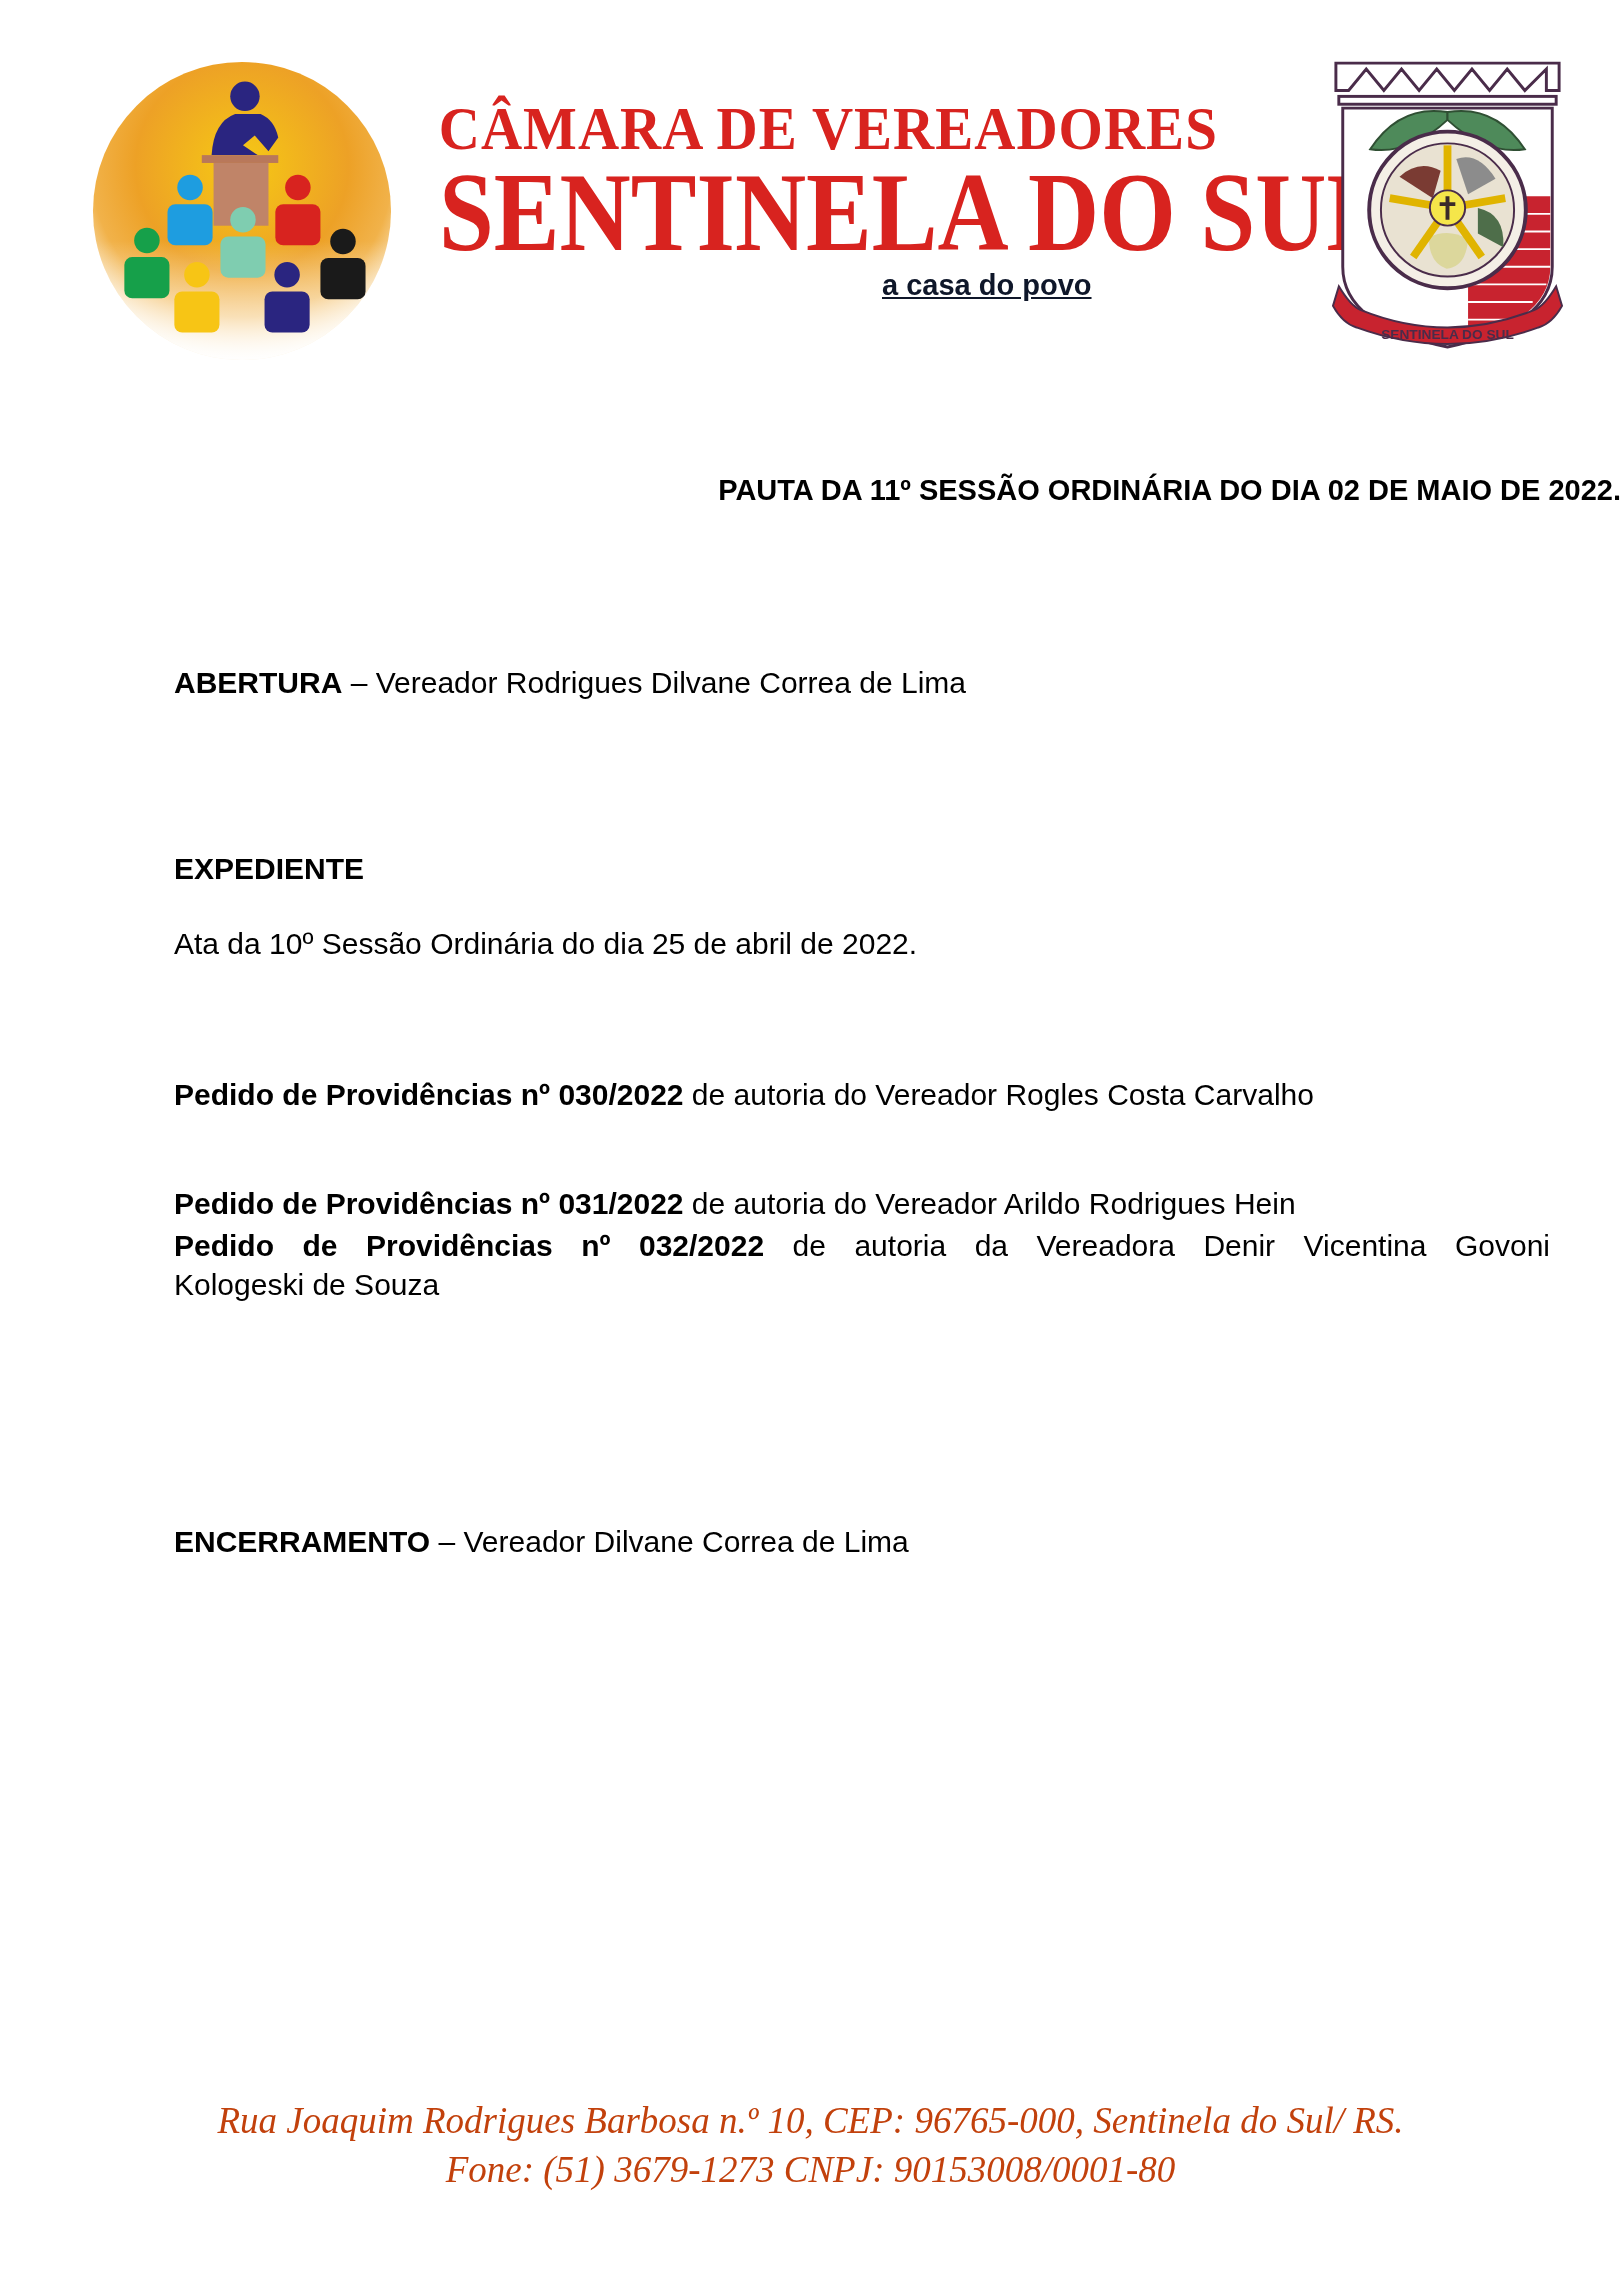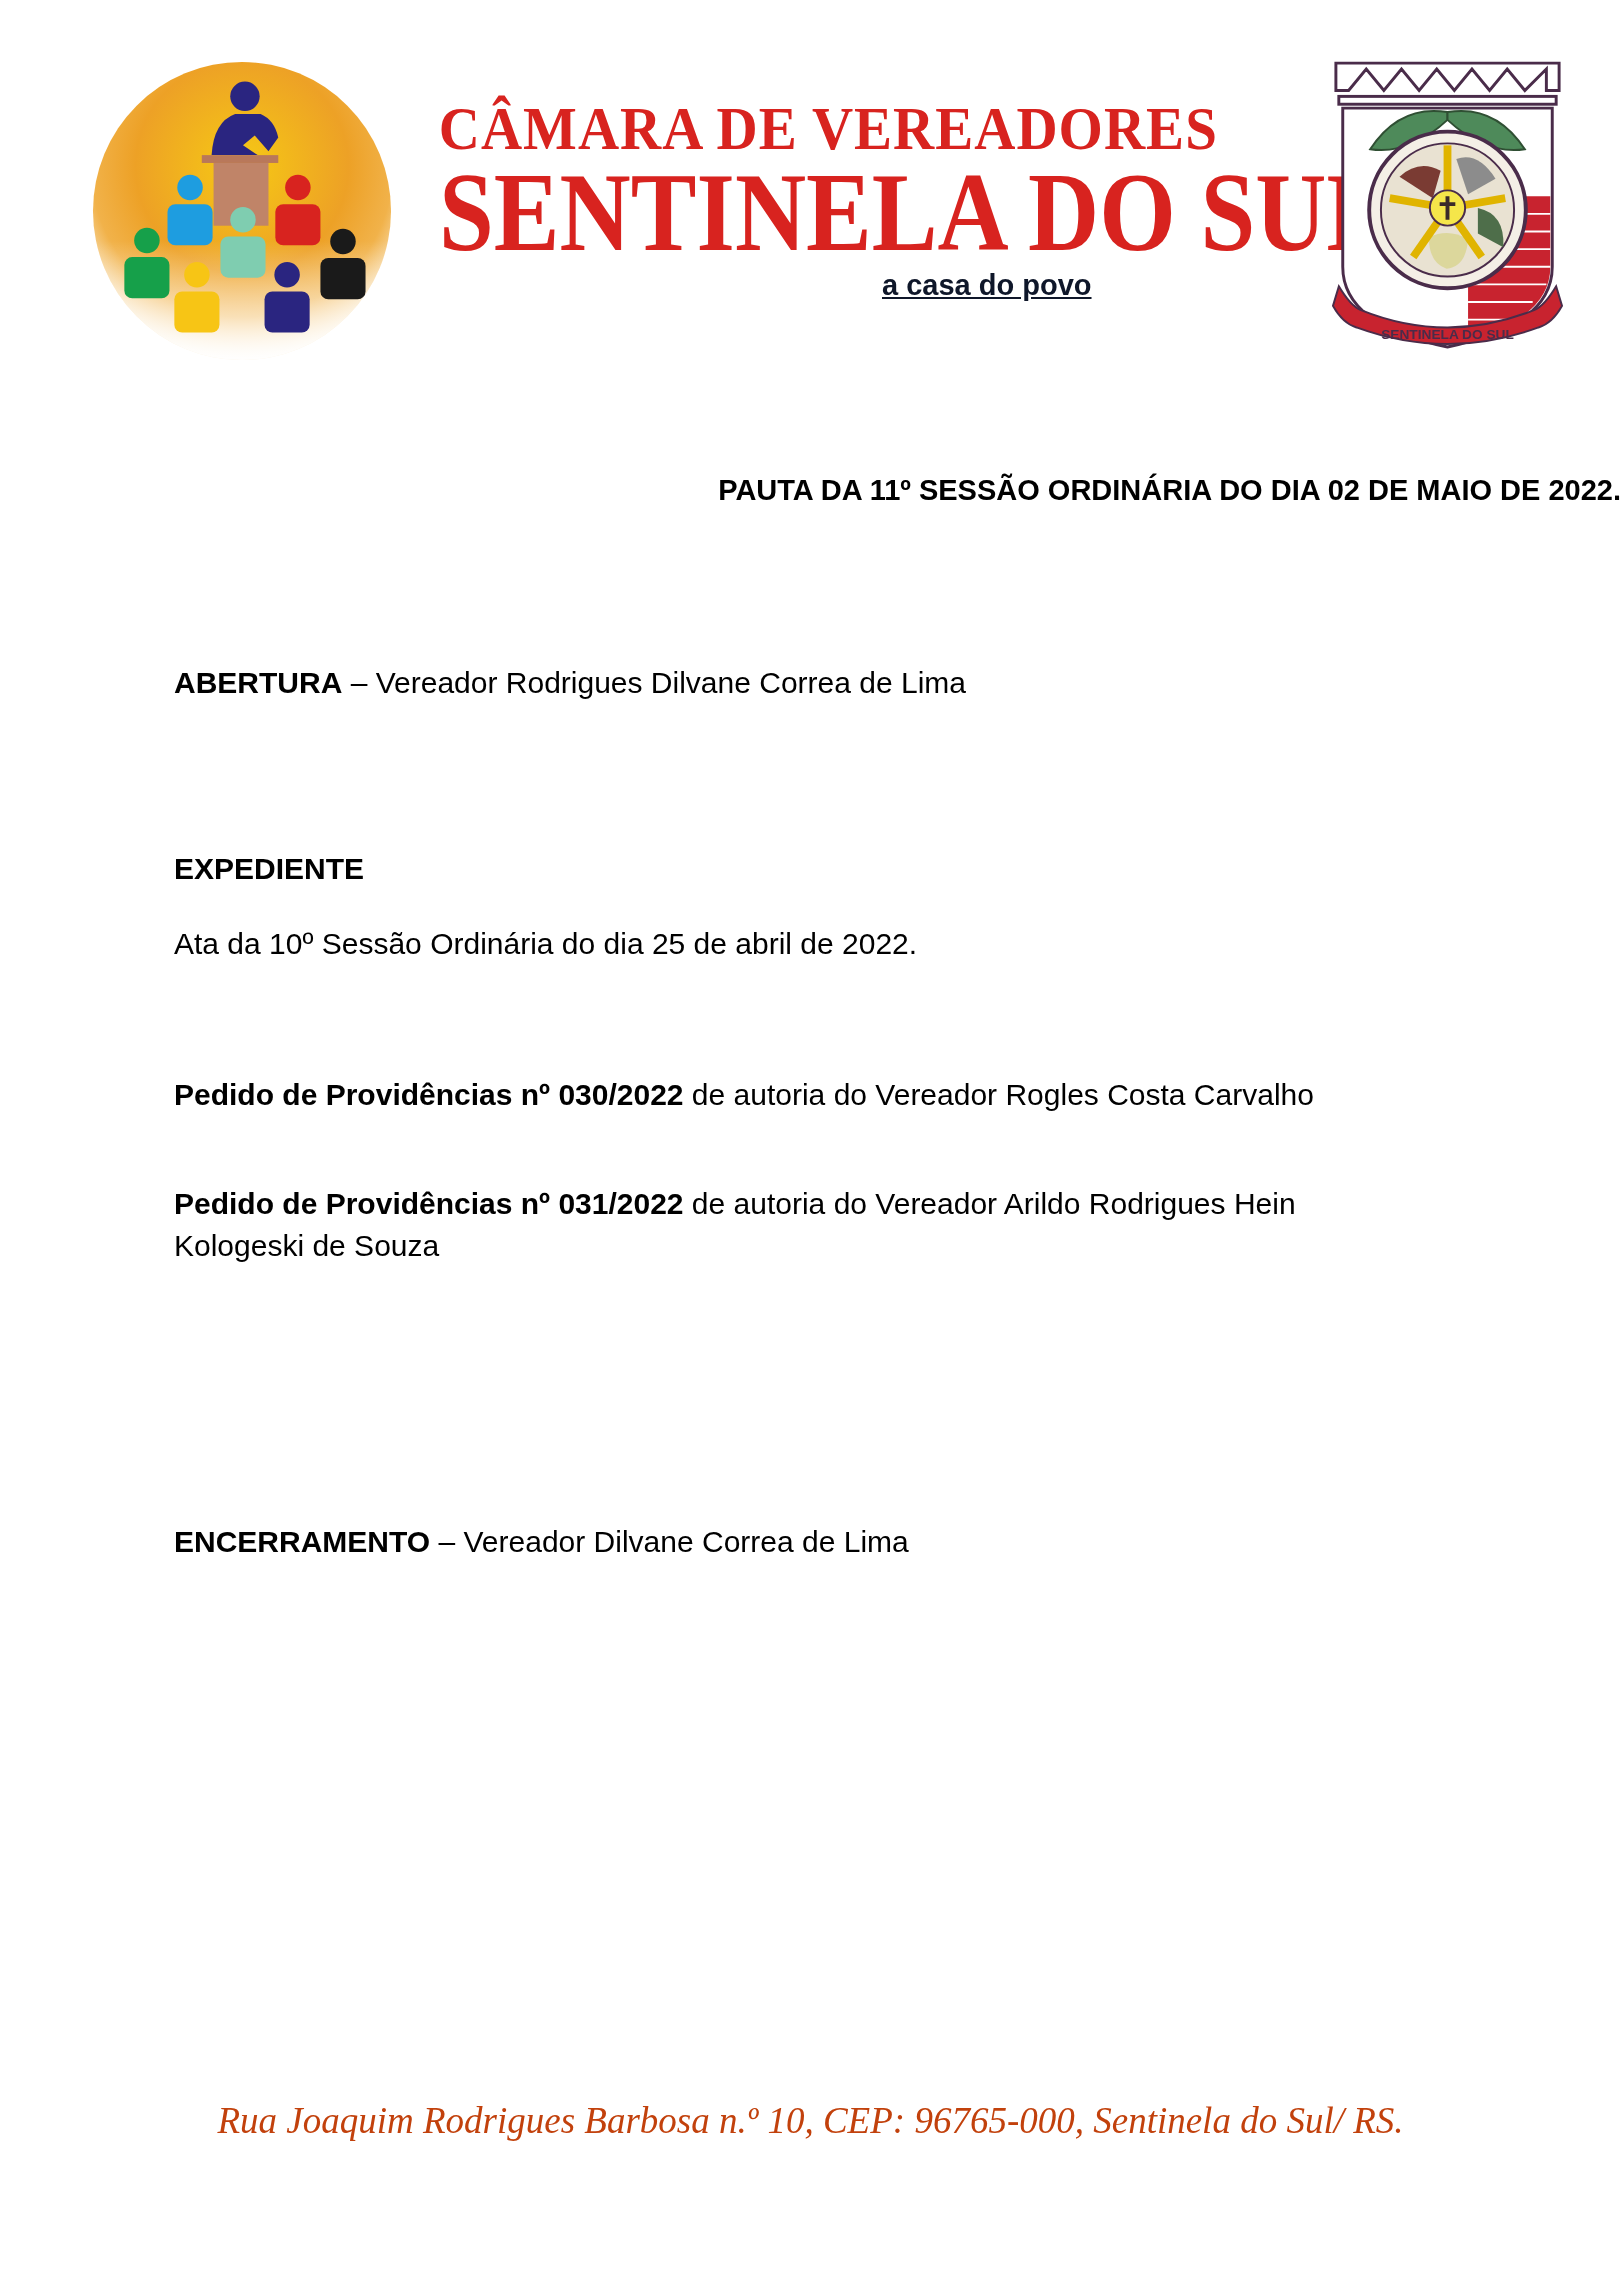--- a/index.html
+++ b/index.html
@@ -140,23 +140,25 @@
 
 <div class="content p-pedido1">
   <b>Pedido de Providências nº 030/2022</b><span> de autoria do Vereador Rogles Costa Carvalho</span>
 </div>
 
 <div class="content p-pedido2">
   <b>Pedido de Providências nº 031/2022</b><span> de autoria do Vereador Arildo Rodrigues Hein</span>
 </div>
 
 <div class="content p-pedido3">
+  <span class="justify-line"><b>Pedido de Providências nº 032/2022</b><span> de autoria da Vereadora Denir Vicentina Govoni</span></span>
   <span>Kologeski de Souza</span>
 </div>
 
 <div class="content p-encerramento">
   <b>ENCERRAMENTO</b><span> – Vereador Dilvane Correa de Lima</span>
 </div>
 
 <div class="footer">
   <div>Rua Joaquim Rodrigues Barbosa n.º 10, CEP: 96765-000,  Sentinela do Sul/ RS.</div>
+  <div>Fone: (51) 3679-1273 CNPJ: 90153008/0001-80</div>
 </div>
 
 
 </body></html>

